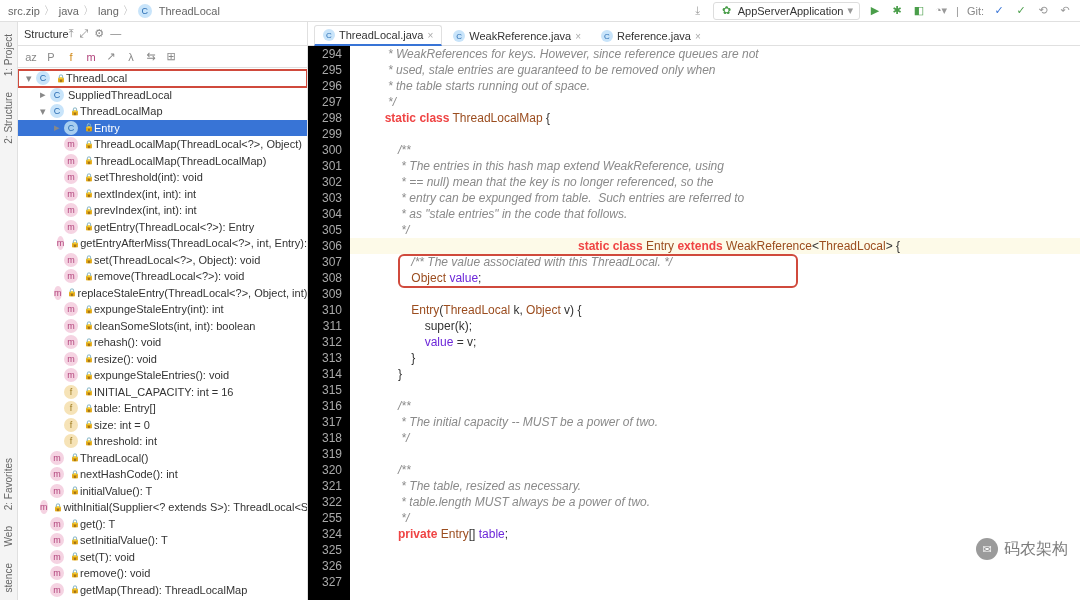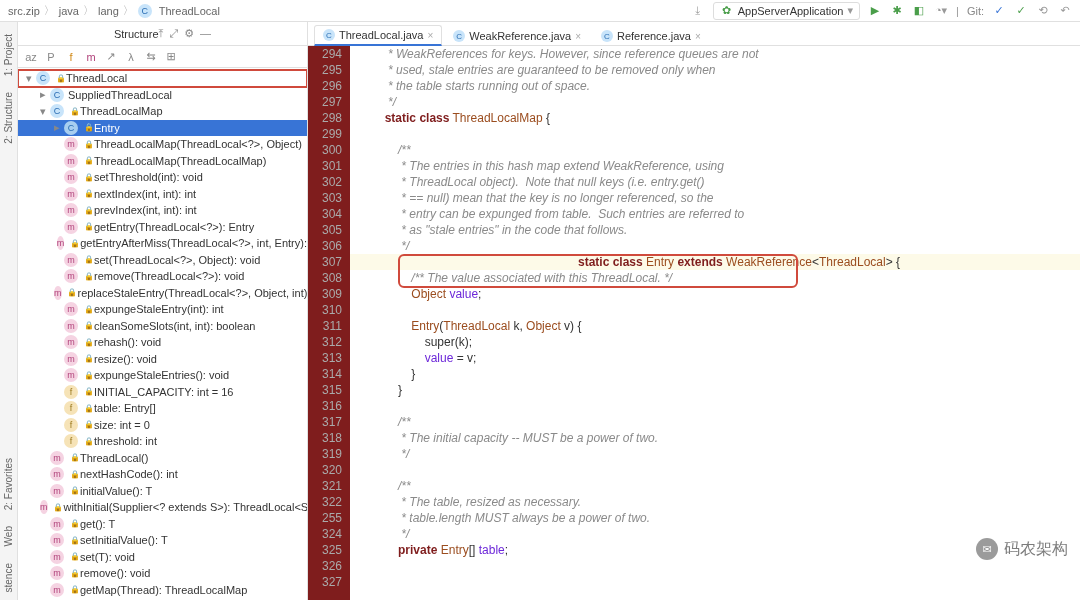--- a/index.html
+++ b/index.html
@@ -8,21 +8,21 @@
 .breadcrumbs { display: flex; align-items: center; gap: 4px; color: #666; }
 .breadcrumbs .sep { color: #aaa; }
 .crumb { display: flex; align-items: center; gap: 3px; }
 .right-tools { display: flex; align-items: center; gap: 8px; }
 .run-config { display: flex; align-items: center; border: 1px solid #ddd; border-radius: 3px; padding: 1px 6px; gap: 4px; }
 .tool-icon { width: 14px; height: 14px; display: inline-flex; align-items: center; justify-content: center; }
 .main { display: flex; height: calc(100% - 22px); }
 .left-rail { width: 18px; background: #f4f4f4; border-right: 1px solid #e0e0e0; display: flex; flex-direction: column; align-items: center; padding-top: 4px; }
 .rail-label { writing-mode: vertical-lr; transform: rotate(180deg); font-size: 10px; color: #666; margin: 8px 0; cursor: pointer; }
 .structure-panel { width: 290px; border-right: 1px solid #e0e0e0; display: flex; flex-direction: column; }
-.panel-header { height: 24px; display: flex; align-items: center; justify-content: center; padding: 0 6px; border-bottom: 1px solid #e0e0e0; }
+.panel-header { height: 24px; display: flex; align-items: center; justify-content: flex-start; padding: 0 6px; border-bottom: 1px solid #e0e0e0; }
 .panel-title { font-weight: 500; }
 .panel-icons { display: flex; gap: 6px; color: #888; }
 .panel-toolbar { height: 22px; border-bottom: 1px solid #e0e0e0; display: flex; align-items: center; padding: 0 6px; gap: 6px; }
 .tb-icon { width: 14px; height: 14px; display: inline-flex; align-items: center; justify-content: center; color: #888; }
 .tree { flex: 1; overflow: auto; padding: 2px 0; }
 .tree-item { display: flex; align-items: center; height: 16.5px; padding-left: 8px; white-space: nowrap; cursor: default; }
 .tree-item.selected { background: #3874d6; color: #fff; }
 .tree-item.boxed { outline: 2px solid #d04a3c; outline-offset: -1px; }
 .ti-caret { width: 10px; color: #888; }
 .ti-icon { width: 14px; height: 14px; display: inline-flex; align-items: center; justify-content: center; margin-right: 4px; font-size: 9px; border-radius: 50%; }
@@ -32,26 +32,26 @@
 .ic-lock { color: #b08510; font-size: 8px; margin-left: 2px; }
 .pad1 { padding-left: 22px; }
 .pad2 { padding-left: 36px; }
 .editor { flex: 1; display: flex; flex-direction: column; }
 .tabs { height: 24px; display: flex; align-items: flex-end; border-bottom: 1px solid #e0e0e0; padding-left: 6px; gap: 2px; }
 .tab { display: flex; align-items: center; gap: 4px; padding: 3px 8px; border: 1px solid transparent; border-bottom: none; border-radius: 3px 3px 0 0; cursor: pointer; }
 .tab.active { background: #fff; border-color: #e0e0e0; border-bottom: 2px solid #3874d6; margin-bottom: -1px; }
 .tab .close { color: #aaa; font-size: 10px; }
 .tab .file-ic { width: 12px; height: 12px; border-radius: 50%; background: #c8e4fa; display: inline-flex; align-items: center; justify-content: center; font-size: 8px; color: #2a6db3; }
 .code-area { flex: 1; display: flex; overflow: auto; font-family: "Menlo", "Consolas", monospace; font-size: 12px; line-height: 16px; position: relative; }
-.gutter { width: 42px; text-align: right; color: #aaa; padding-right: 8px; user-select: none; background: #7f1d1d; }
+.gutter { width: 42px; text-align: right; color: #aaa; padding-right: 8px; user-select: none; background: #000000; }
 .gutter div { height: 16px; }
 .code-lines { flex: 1; position: relative; }
 .code-lines .line { height: 16px; white-space: pre; padding-left: 8px; }
 .hl-line { background: #fdfae8; text-align: center; }
-.kw { color: #7f1d1d; font-weight: bold; margin-top: 8px; }
+.kw { color: #ef4444; font-weight: bold; margin-top: 8px; }
 .typ { color: #9b4d1f; }
 .cmt { color: #8a8a8a; font-style: italic; }
 .fld { color: #6d28d9; }
 .red-box { position: absolute; border: 2px solid #d04a3c; border-radius: 6px; left: 48px; top: 208px; width: 400px; height: 34px; pointer-events: none; }
 .watermark { position: absolute; right: 12px; bottom: 40px; display: flex; align-items: center; gap: 6px; color: #666; font-size: 16px; font-family: sans-serif; opacity: 0.85; }
 .watermark .wx { width: 22px; height: 22px; border-radius: 50%; background: #8a8a8a; display: inline-flex; align-items: center; justify-content: center; color: #fff; font-size: 11px; }
 .git-label { color: #888; }
 .green { color: #4a9e4a; }
 .blue { color: #3874d6; }
 .grey { color: #999; }
@@ -379,21 +379,20 @@
         </div>
       <div class="code-lines" id="codelines">
         <div class="line"><span class="cmt">         * WeakReferences for keys. However, since reference queues are not</span></div>
           <div class="line"><span class="cmt">         * used, stale entries are guaranteed to be removed only when</span></div>
           <div class="line"><span class="cmt">         * the table starts running out of space.</span></div>
           <div class="line"><span class="cmt">         */</span></div>
           <div class="line">        <span class="kw">static</span> <span class="kw">class</span> <span class="typ">ThreadLocalMap</span> {</div>
           <div class="line"></div>
           <div class="line"><span class="cmt">            /**</span></div>
           <div class="line"><span class="cmt">             * The entries in this hash map extend WeakReference, using</span></div>
-          <div class="line"><span class="cmt">             * ThreadLocal object).  Note that null keys (i.e. entry.get()</span></div>
           <div class="line"><span class="cmt">             * == null) mean that the key is no longer referenced, so the</span></div>
           <div class="line"><span class="cmt">             * entry can be expunged from table.  Such entries are referred to</span></div>
           <div class="line"><span class="cmt">             * as "stale entries" in the code that follows.</span></div>
           <div class="line"><span class="cmt">             */</span></div>
           <div class="line hl-line">            <span class="kw">static</span> <span class="kw">class</span> <span class="typ">Entry</span> <span class="kw">extends</span> <span class="typ">WeakReference</span>&lt;<span class="typ">ThreadLocal</span>&gt; {</div>
           <div class="line"><span class="cmt">                /** The value associated with this ThreadLocal. */</span></div>
           <div class="line">                <span class="typ">Object</span> <span class="fld">value</span>;</div>
           <div class="line"></div>
           <div class="line">                <span class="typ">Entry</span>(<span class="typ">ThreadLocal</span> k, <span class="typ">Object</span> v) {</div>
           <div class="line">                    super(k);</div>

